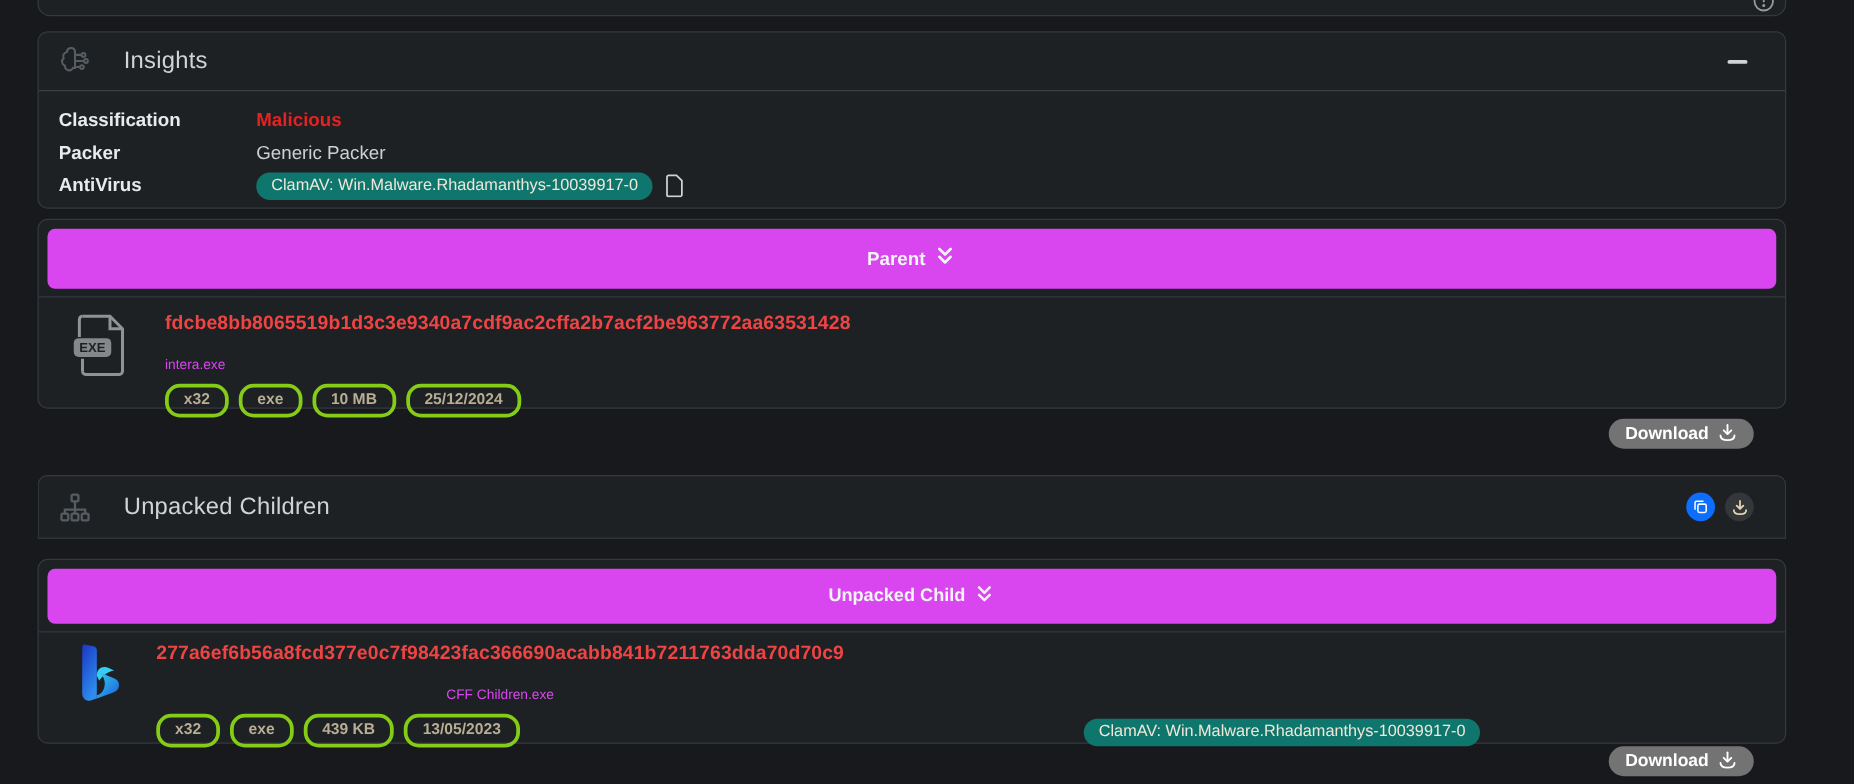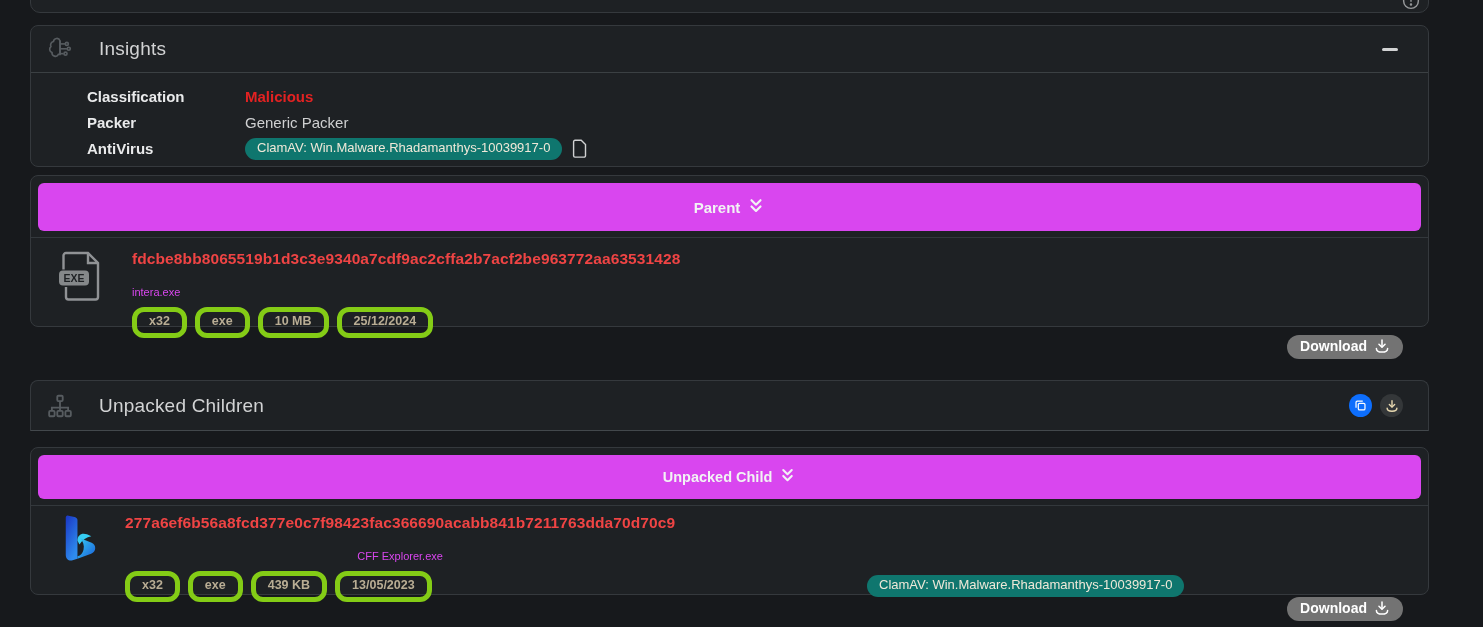--- a/index.html
+++ b/index.html
@@ -29,21 +29,21 @@
     height:47px; padding:0 30px 0 16px;
     border-bottom:1px solid #3b4043;
   }
   .card-title { font-size:19px; color:#d2d3d4; margin-left:26px; letter-spacing:0.2px; }
   .hdr-icon { width:26px; height:26px; flex:0 0 auto; }
   .collapse-btn { margin-left:auto; width:16px; height:14px; display:flex; align-items:center; cursor:pointer; }
   .collapse-btn i { display:block; width:16px; height:3px; background:#d2d3d4; border-radius:2px; }
   
   .insights { top:25px; height:142px; }
   .insights-body { padding:13px 16px 0 16px; }
-  .kv-row { display:flex; align-items:center; margin-bottom:6px; min-height:20px;margin-left:40px; }
+  .kv-row { display:flex; align-items:center; margin-bottom:6px; min-height:20px; }
   .kv-label { width:158px; font-weight:bold; font-size:15px; color:#e9eaeb; flex:0 0 auto; }
   .kv-value { font-size:15px; color:#cfd0d1; }
   .malicious { color:#e32222; font-weight:bold; }
   .av-badge {
     display:inline-block; background:#0f766e; color:#efe8d8;
     font-size:13px; padding:3px 12px 4px; border-radius:11px; line-height:1.15;
   }
   .page-icon { margin-left:10px; display:inline-flex; }
   
   .parent-box { top:175px; height:152px; }
@@ -59,21 +59,21 @@
   .file-row { display:flex; align-items:flex-start; position:relative; }
   .parent-box .file-row { padding:12px 16px 0 27px; }
   .child-box  .file-row { padding:8px 16px 0 29px;text-align:center; }
   .file-icon { flex:0 0 auto; }
   .parent-box .file-icon { margin-right:30px; margin-top:1px; }
   .child-box  .file-icon { margin-right:21px; }
   .hash { font-size:15.5px; font-weight:bold; color:#ef4444; letter-spacing:0.1px; }
   .fname { font-size:11px; color:#d946ef; margin-top:18px; }
   .tags { display:flex; gap:8px; margin-top:9px; }
   .tag {
-    border:5px solid #84cc16; border-radius:12px; color:#b9ad94;
+    border:3px solid #84cc16; border-radius:12px; color:#b9ad94;
     font-size:12.5px; font-weight:bold; padding:2px 12px 3px; line-height:1.25;
     white-space:nowrap;
   }
   .dl-btn {
     position:absolute; right:25px;
     display:inline-flex; align-items:center; gap:7px;
     background:#737373; color:#fff; font-weight:bold; font-size:14px;
     padding:3px 13px 4px; border-radius:13px; cursor:pointer; line-height:1.2;
   }
   .parent-box .dl-btn { top:97px; }
@@ -246,21 +246,21 @@
   <div class="file-row">
     <span class="file-icon">
       <svg viewBox="0 0 40 48" width="44" height="52">
         <path d="M7.5 1.6 C5.8 1 5 2.2 5 3.8 L5 37.5 C5 41.2 7.8 43.8 11.3 42.8 L15.8 41.3 L15.8 5.6 C15.8 4 14.8 3.2 13.2 2.7 Z" fill="url(#bingA)"></path>
         <path d="M15.8 24.5 C15.8 19.5 19.8 16.8 24.6 18.8 L28.6 20.6 C24.2 21.4 20.2 24 17.6 28.2 Z" fill="#36cdf2"></path>
         <path d="M15.8 41.3 L28.4 36.7 C33.4 34.9 33.4 28.3 28.9 26.5 L18 22.2 C21 25.3 22.4 28.9 21.4 32.9 C20.7 35.9 18.9 38.3 15.8 39 Z" fill="url(#bingB)"></path>
       </svg>
     </span>
     <div>
       <div class="hash">277a6ef6b56a8fcd377e0c7f98423fac366690acabb841b7211763dda70d70c9</div>
-      <div class="fname">CFF Explorer.exe</div>
+      <div class="fname">CFF Children.exe</div>
       <div class="tags">
         <span class="tag">x32</span>
         <span class="tag">exe</span>
         <span class="tag">439 KB</span>
         <span class="tag">13/05/2023</span>
       </div>
     </div>
     <span class="av-badge child-av-badge">ClamAV: Win.Malware.Rhadamanthys-10039917-0</span>
     <span class="dl-btn">
       <span>Download</span>

